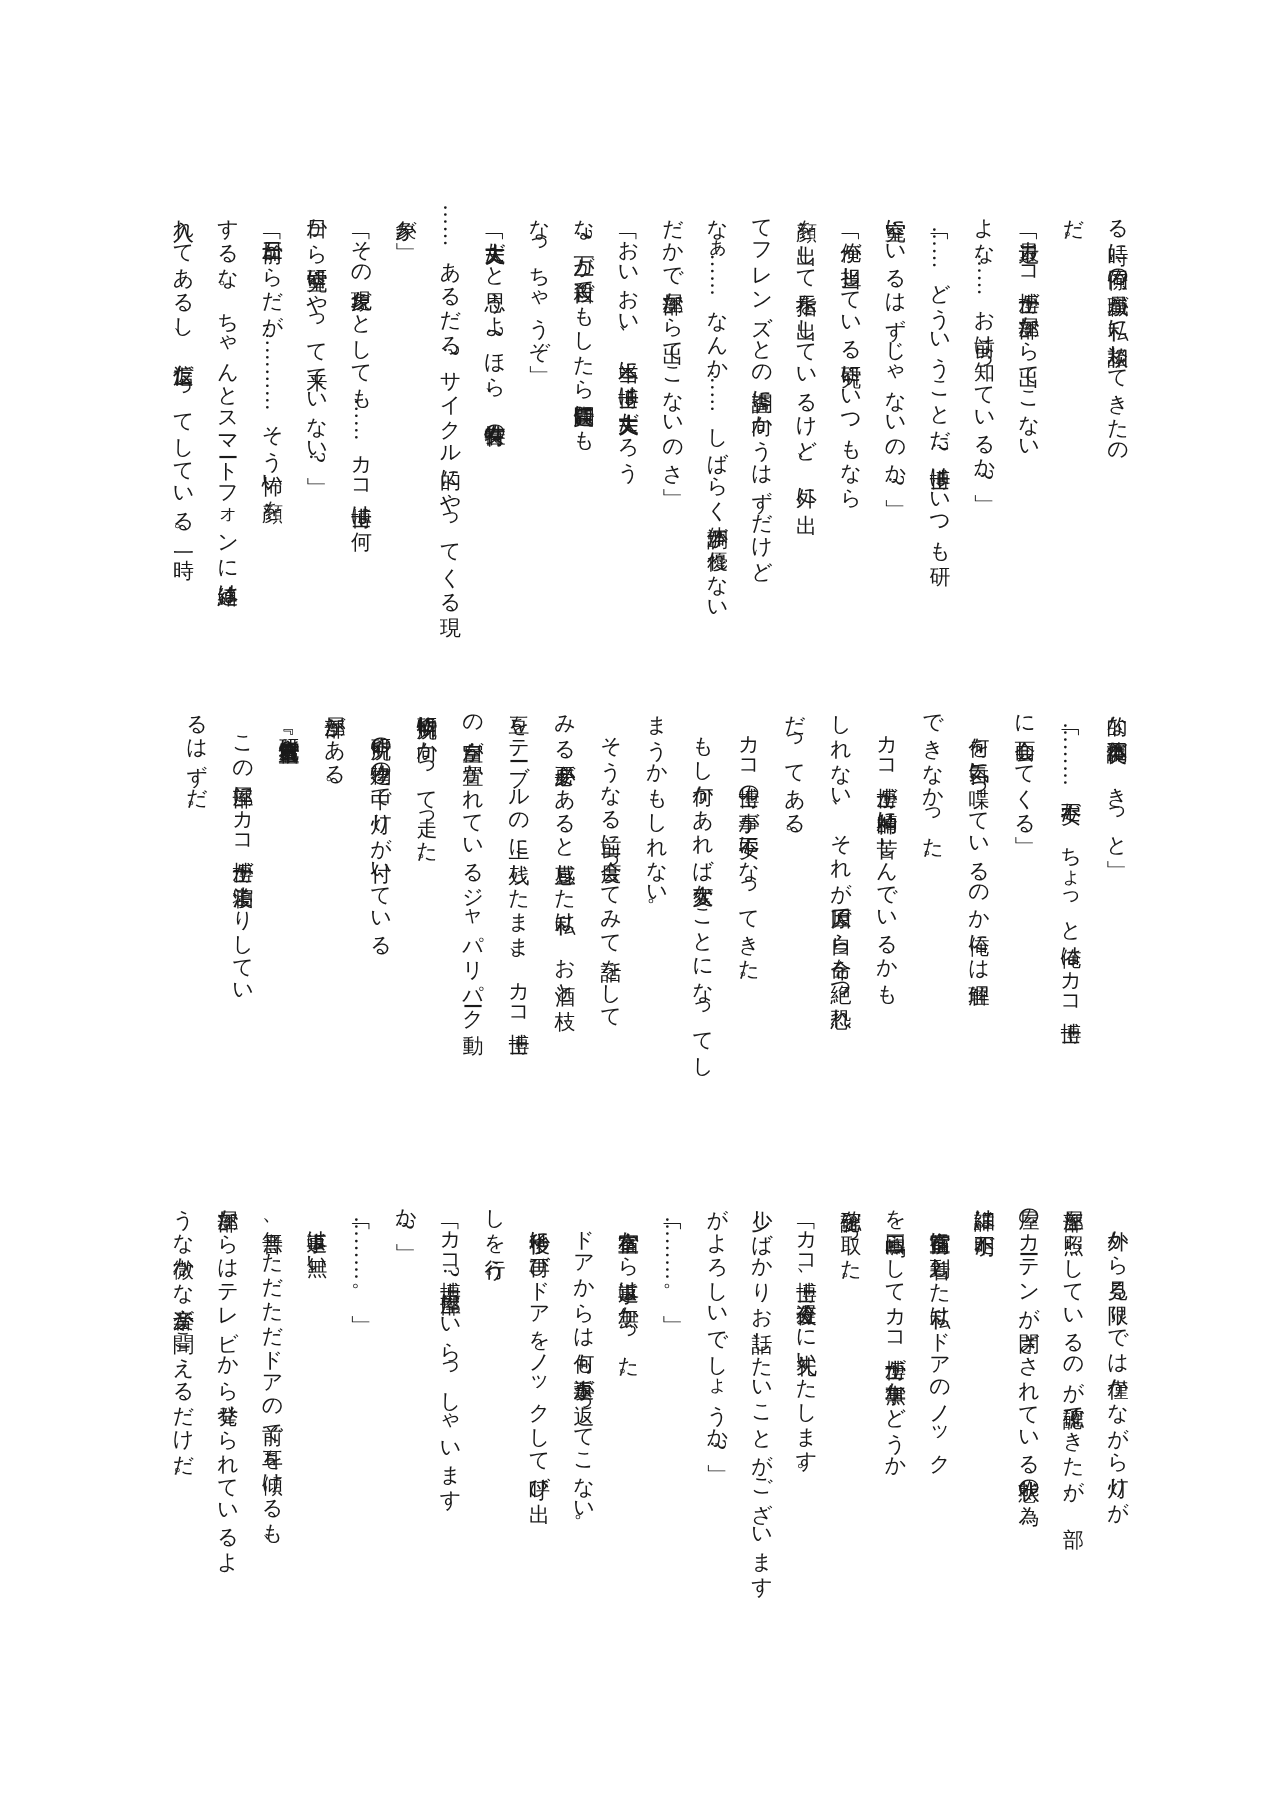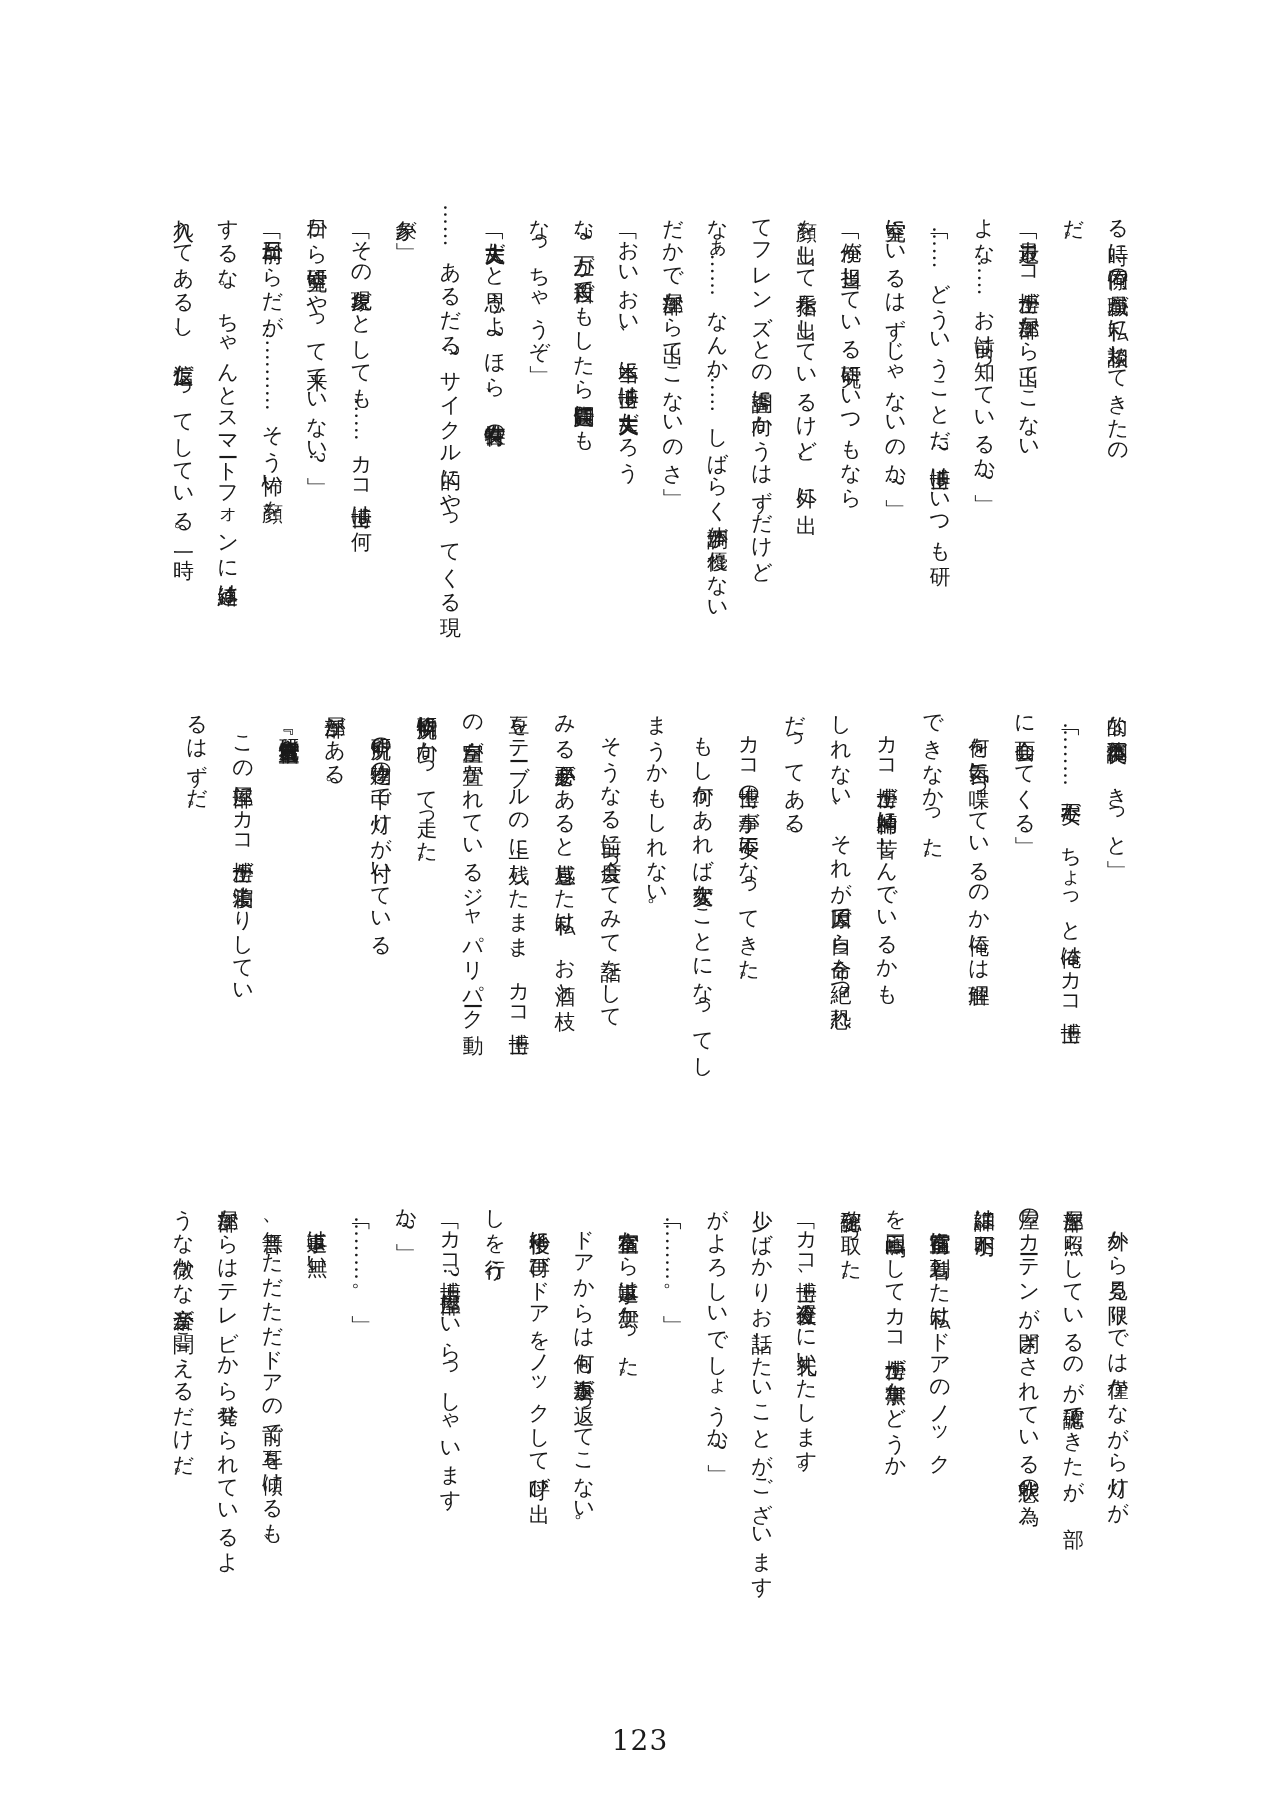--- a/index.html
+++ b/index.html
@@ -117,15 +117,14 @@
       <div class="line">しを行う。</div>
       <div class="line">　「カコ博士?部屋にいらっしゃいます</div>
       <div class="line">か?」</div>
       <div class="line">　「………。」</div>
       <div class="line">　返事は無い。</div>
       <div class="line">　無音、ただただドアの前で耳を傾けるも、</div>
       <div class="line">部屋からはテレビから発せられているよ</div>
       <div class="line">うな微かな音楽が聞こえるだけだ。</div>
     </div>
 
-  <div class="page-number">123</div>
 
 </div>
 
 </body></html>

